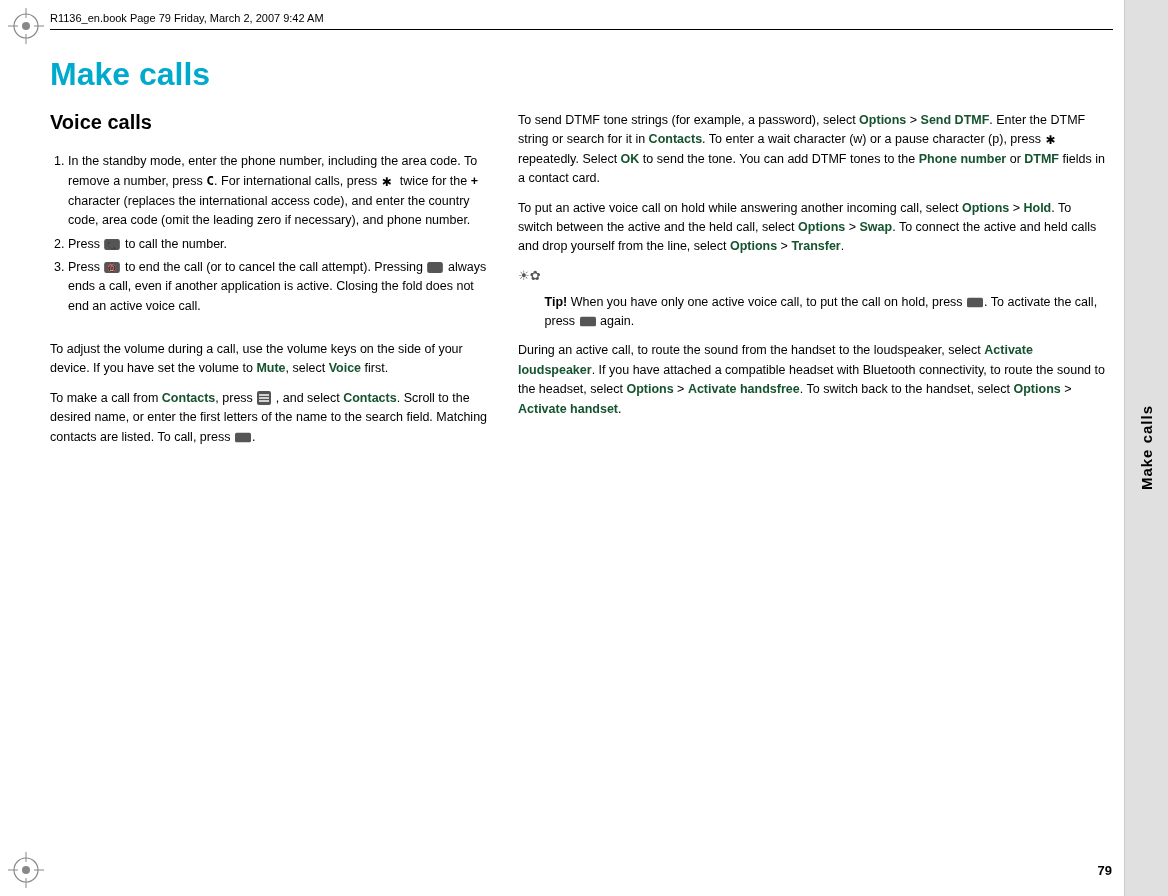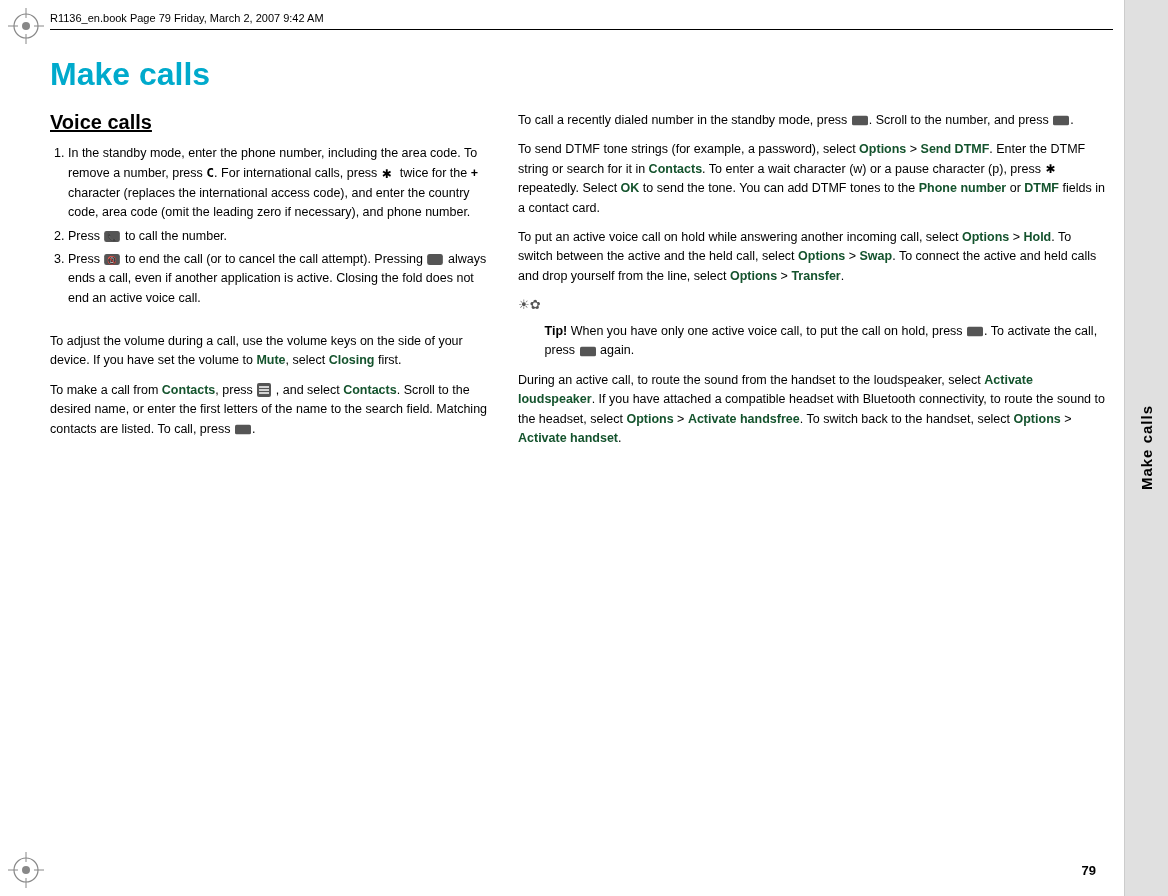--- a/index.html
+++ b/index.html
@@ -51,21 +51,21 @@
       font-size: 15px;
       font-weight: bold;
       color: #000;
       letter-spacing: 1px;
     }
 
     
     .page-number {
       position: absolute;
       bottom: 18px;
-      right: 72px;
+      right: 56px;
       font-size: 13px;
       font-weight: bold;
     }
 
     
     .header-bar {
       position: absolute;
       top: 8px;
       left: 50px;
       right: 55px;
@@ -110,22 +110,21 @@
     }
 
     .col-right {
       flex: 1;
     }
 
     .section-title {
       font-size: 20px;
       font-weight: bold;
       color: #000;
-      margin-bottom: 10px;
-      text-decoration: underline;
+      margin-bottom: 18px;
     }
 
     ol {
       padding-left: 18px;
       margin-bottom: 24px;
     }
 
     ol li {
       font-size: 12.5px;
       line-height: 1.55;
@@ -272,50 +271,40 @@
             </svg>
           to end the call (or to cancel the call attempt). Pressing
           <svg class="phone-icon" viewBox="0 0 20 14" xmlns="http://www.w3.org/2000/svg">
               <rect x="0" y="0" width="20" height="14" rx="3" fill="#555"></rect>
             </svg>
           always ends a call, even if another application is active. Closing the fold does not end an active voice call.
         </li>
       </ol>
 
       <p class="body-text">
-        To adjust the volume during a call, use the volume keys on the side of your device. If you have set the volume to <span class="link-text">Mute</span>, select <span class="link-text">Closing</span> first.
+        To adjust the volume during a call, use the volume keys on the side of your device. If you have set the volume to <span class="link-text">Mute</span>, select <span class="link-text">Voice</span> first.
       </p>
 
       <p class="body-text">
         To make a call from <span class="link-text">Contacts</span>, press
         <svg class="contacts-icon" viewBox="0 0 14 14" xmlns="http://www.w3.org/2000/svg">
           <rect x="0" y="0" width="14" height="14" rx="2" fill="#555"></rect>
           <line x1="2" y1="4" x2="12" y2="4" stroke="white" stroke-width="1.5"></line>
           <line x1="2" y1="7" x2="12" y2="7" stroke="white" stroke-width="1.5"></line>
           <line x1="2" y1="10" x2="12" y2="10" stroke="white" stroke-width="1.5"></line>
         </svg>
         , and select <span class="link-text">Contacts</span>. Scroll to the desired name, or enter the first letters of the name to the search field. Matching contacts are listed. To call, press
         <svg class="phone-icon" viewBox="0 0 20 12" xmlns="http://www.w3.org/2000/svg">
           <rect x="0" y="0" width="20" height="12" rx="2" fill="#555"></rect>
         </svg>.
       </p>
 
     </div>
 
     <div class="col-right">
-      <p class="body-text">
-        To call a recently dialed number in the standby mode, press
-        <svg class="phone-icon" viewBox="0 0 20 12" xmlns="http://www.w3.org/2000/svg">
-            <rect x="0" y="0" width="20" height="12" rx="2" fill="#555"></rect>
-          </svg>.
-        Scroll to the number, and press
-        <svg class="phone-icon" viewBox="0 0 20 12" xmlns="http://www.w3.org/2000/svg">
-            <rect x="0" y="0" width="20" height="12" rx="2" fill="#555"></rect>
-          </svg>.
-      </p>
 
       <p class="body-text">
         To send DTMF tone strings (for example, a password), select <span class="link-text">Options</span> &gt; <span class="link-text">Send DTMF</span>. Enter the DTMF string or search for it in <span class="link-text">Contacts</span>. To enter a wait character (w) or a pause character (p), press <span class="star-key">✱</span> repeatedly. Select <span class="link-text">OK</span> to send the tone. You can add DTMF tones to the <span class="link-text">Phone number</span> or <span class="link-text">DTMF</span> fields in a contact card.
       </p>
 
       <p class="body-text">
         To put an active voice call on hold while answering another incoming call, select <span class="link-text">Options</span> &gt; <span class="link-text">Hold</span>. To switch between the active and the held call, select <span class="link-text">Options</span> &gt; <span class="link-text">Swap</span>. To connect the active and held calls and drop yourself from the line, select <span class="link-text">Options</span> &gt; <span class="link-text">Transfer</span>.
       </p>
 
       <div class="tip-box">

